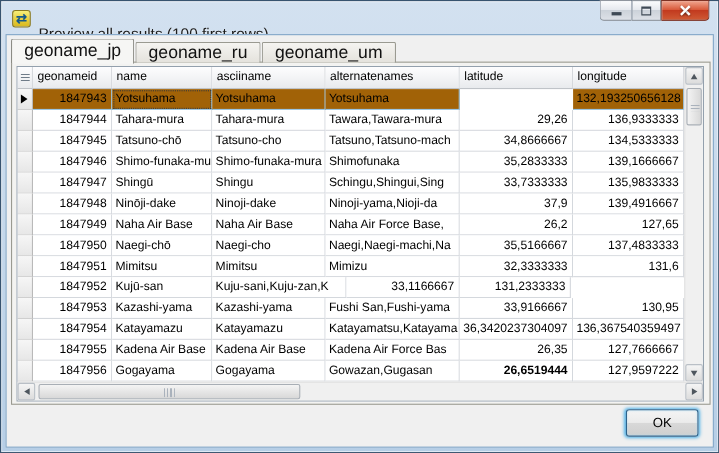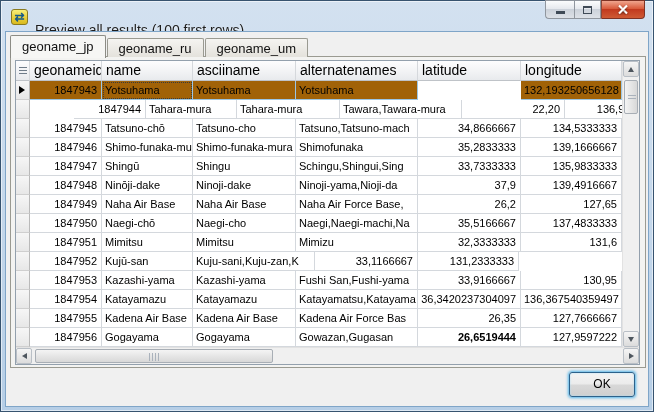--- a/index.html
+++ b/index.html
@@ -40,21 +40,21 @@
   .glyph-max { width:9px; height:8px; border:1px solid #3f4a56; border-top:2px solid #3f4a56; background:transparent; }
   .glyph-close { stroke:#fff; stroke-width:2.2; filter:drop-shadow(0 1px 1px rgba(0,0,0,.45)); }
 
   
   .client { position:absolute; left:4px; right:4px; top:30px; bottom:4px;
     background:#f0f0f0; border:1px solid #7fa5c8; }
 
   
   .tab-strip { position:absolute; left:4px; top:3px; height:22px; display:flex; align-items:flex-end; z-index:2; }
   .tab {
-    height:19px; padding:0 11px; margin-right:1px; font-size:13px; color:#111;
+    height:19px; padding:0 11px; margin-right:1px; font-size:16px; color:#111;
     border:1px solid #9a9a91; border-bottom:none; border-radius:2px 2px 0 0;
     background:linear-gradient(#f5f4f1,#e4e2dc); line-height:19px; white-space:nowrap;
   }
   .tab.active {
     height:23px; line-height:22px; background:#f6f6f4; border-color:#8c8c85;
     margin-bottom:-1px; position:relative; z-index:3;
   }
 
   .tab-page { position:absolute; left:4px; top:24px; width:636px; height:312px;
     background:#f3f3f1; border:1px solid #9a9a91; }
@@ -62,21 +62,21 @@
   
   .grid { position:absolute; left:4px; top:3px; width:625px; height:305px;
     border:1px solid #93a0ad; background:#fff; display:flex; flex-direction:column; }
   .grid-main { display:flex; flex:1 1 auto; overflow:hidden; }
   .grid-table { width:606px; background:#fff; }
 
   .grid-header { display:flex; height:20px; }
   .corner-cell, .hcell {
     background:linear-gradient(#fdfdfe,#f2f3f5 55%,#e8eaed);
     border-right:1px solid #d5d8dc; border-bottom:1px solid #bfc3c8;
-    font-size:14px; color:#000; line-height:19px; padding-left:4px;
+    font-size:11px; color:#000; line-height:19px; padding-left:4px;
     overflow:hidden; white-space:nowrap; flex:0 0 auto;
   }
   .corner-cell { width:14px; padding:0; position:relative; }
   .corner-glyph { position:absolute; left:3px; top:6px; width:8px; height:8px;
     background:repeating-linear-gradient(180deg,#6f7c89 0 1px,transparent 1px 3px); }
 
   .grow { display:flex; height:19px; }
   .rowheader { width:14px; flex:0 0 auto;
     background:linear-gradient(#f6f6f6,#e7e7e7);
     border-right:1px solid #b9b9b9; border-bottom:1px solid #cfcfcf;
@@ -176,25 +176,25 @@
                   </div>
                   <div class="cell r" style="width: 72px;">1847943</div>
                   <div class="cell l focused" style="width: 91px;">Yotsuhama</div>
                   <div class="cell l" style="width: 103px;">Yotsuhama</div>
                   <div class="cell l" style="width: 122px;">Yotsuhama</div>
                   <div class="cell r" style="width: 103px; margin-top: 20px;">33,4160395992114</div>
                   <div class="cell r" style="width: 101px;">132,193250656128</div>
                 </div>
                 <div class="grow">
                   <div class="rowheader"></div>
-                  <div class="cell r" style="width: 72px; margin-left: 44px;">1847944</div>
+                  <div class="cell r" style="width: 72px;">1847944</div>
                   <div class="cell l" style="width: 91px;">Tahara-mura</div>
                   <div class="cell l" style="width: 103px;">Tahara-mura</div>
                   <div class="cell l" style="width: 122px;">Tawara,Tawara-mura</div>
-                  <div class="cell r" style="width: 103px;">22,20</div>
+                  <div class="cell r" style="width: 103px;">29,26</div>
                   <div class="cell r" style="width: 101px;">136,9333333</div>
                 </div>
                 <div class="grow">
                   <div class="rowheader"></div>
                   <div class="cell r" style="width: 72px;">1847945</div>
                   <div class="cell l" style="width: 91px;">Tatsuno-chō</div>
                   <div class="cell l" style="width: 103px;">Tatsuno-cho</div>
                   <div class="cell l" style="width: 122px;">Tatsuno,Tatsuno-mach</div>
                   <div class="cell r" style="width: 103px;">34,8666667</div>
                   <div class="cell r" style="width: 101px;">134,5333333</div>

